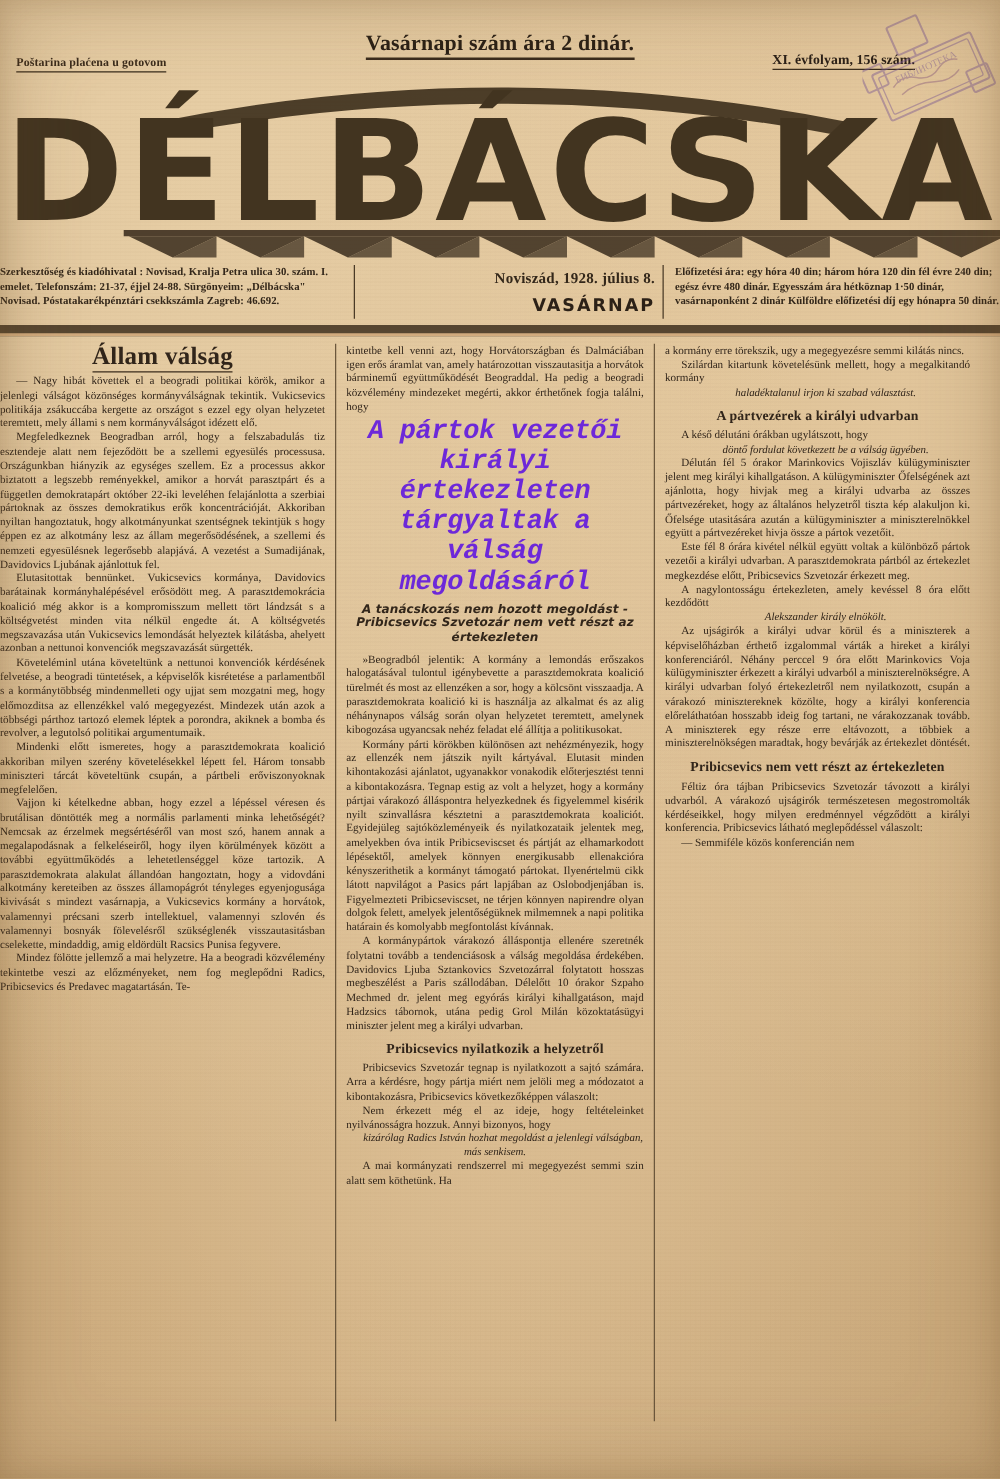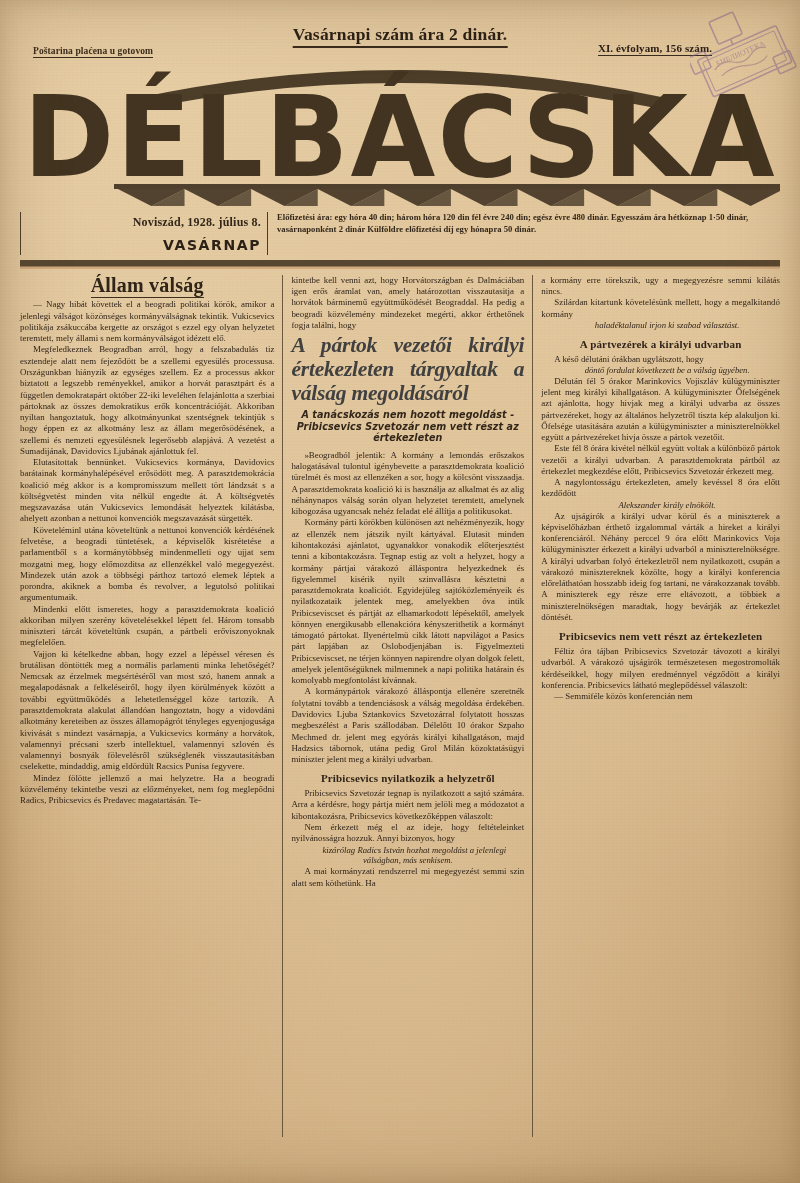--- a/index.html
+++ b/index.html
@@ -25,21 +25,21 @@
   #grain{
     position:absolute;inset:0;opacity:.16;pointer-events:none;
     background-image:
       repeating-linear-gradient(0deg, rgba(90,60,30,.10) 0 1px, rgba(255,255,255,0) 1px 3px),
       repeating-linear-gradient(90deg, rgba(90,60,30,.07) 0 1px, rgba(255,255,255,0) 1px 4px);
   }
   #vignette{
     position:absolute;inset:0;pointer-events:none;
     box-shadow:inset 0 0 70px rgba(110,75,35,.30), inset 0 0 20px rgba(110,75,35,.18);
   }
-  #sheet{position:absolute;inset:0;padding:0 20px;box-sizing:border-box;}
+  #sheet{position:absolute;inset:0;padding:0 0;box-sizing:border-box;}
 
   
   .topstrip{position:relative;height:52px;}
   .price-line{
     position:absolute;left:50%;transform:translateX(-50%);top:24px;
     font-family:"Liberation Serif",serif;font-weight:bold;font-size:17.5px;
     letter-spacing:.2px;border-bottom:2.5px solid #3a2c1d;padding-bottom:1px;
     white-space:nowrap;color:#2a2016;
   }
   .postage{
@@ -97,24 +97,24 @@
   
   h1.lead{
     font-family:"Liberation Serif",serif;font-weight:bold;
     font-size:20px;text-align:center;margin:0 0 3px;letter-spacing:.2px;
     line-height:1.08;
   }
   h1.lead span{border-bottom:1.6px solid #3d2e1e;padding-bottom:1px;}
   .standfirst{font-size:8.4px;line-height:1.25;text-align:justify;margin:0 0 4px;text-indent:13px;}
 
   h2.mainhead{
-    font-family:Liberation Serif, serif;
+    font-family:Liberation Mono, monospace;
     font-style:italic;font-weight:bold;
-    font-size:21.5px;line-height:1.12;
-    margin:2px 0 4px;letter-spacing:-.2px;color:#404040;
+    font-size:21.5px;line-height:1.12;text-align:center;
+    margin:2px 0 4px;letter-spacing:-.2px;color:#6d28d9;
   }
   h3.subhead{
     font-family:"DejaVu Sans",sans-serif;
     font-style:italic;font-weight:bold;font-size:9.6px;line-height:1.2;
     text-align:center;margin:0 0 6px;letter-spacing:.1px;color:#32261a;
   }
   h4.xhead{
     font-family:"Liberation Serif",serif;font-weight:bold;
     font-size:11px;line-height:1.17;text-align:center;
     margin:7px 0 3px;letter-spacing:.15px;
@@ -181,20 +181,21 @@
       <g fill="#3e3020" opacity=".75">
         <path d="M134 148 l34 -17 l0 17 z M202 148 l34 -17 l0 17 z M270 148 l34 -17 l0 17 z
                  M338 148 l34 -17 l0 17 z M406 148 l34 -17 l0 17 z M474 148 l34 -17 l0 17 z
                  M542 148 l34 -17 l0 17 z M610 148 l34 -17 l0 17 z M678 148 l34 -17 l0 17 z"></path>
       </g>
     </svg>
 
   </div>
 
   <div class="imprint">
+    <div class="imp-l">Szerkesztőség és kiadóhivatal : Novisad, Kralja Petra ulica 30. szám. I. emelet. Telefonszám: 21-37, éjjel 24-88. Sürgönyeim: „Délbácska" Novisad. Póstatakarékpénztári csekkszámla Zagreb: 46.692.</div>
     <div class="imp-c">
       <div class="date">Noviszád, 1928. július 8.</div>
       <div class="day">VASÁRNAP</div>
     </div>
     <div class="imp-r">Előfizetési ára: egy hóra 40 din; három hóra 120 din fél évre 240 din; egész évre 480 dinár. Egyesszám ára hétköznap 1·50 dinár, vasárnaponként 2 dinár Külföldre előfizetési díj egy hónapra 50 dinár.</div>
   </div>
 
   <div class="rule-thick"></div>
 
   <div class="cols">

